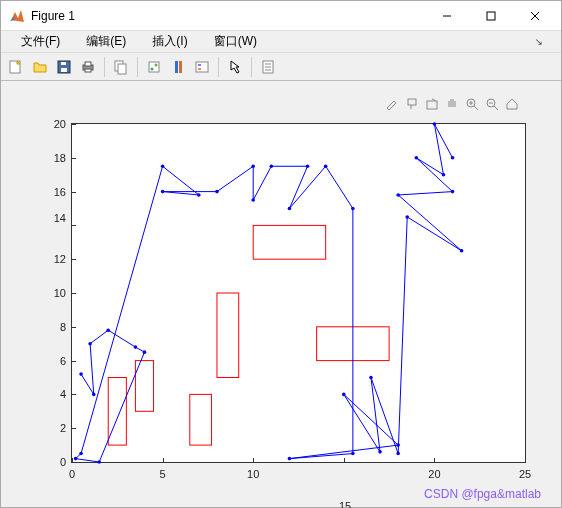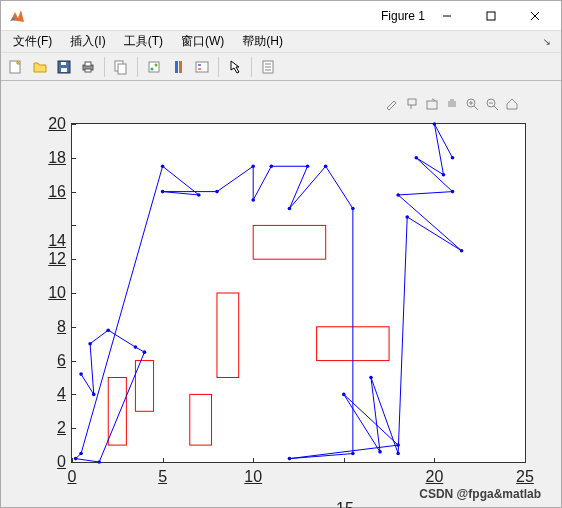--- a/index.html
+++ b/index.html
@@ -1,39 +1,39 @@
 <!DOCTYPE html>
 <html><head>
 <meta charset="utf-8">
 <style>
   * { box-sizing: border-box; margin: 0; padding: 0; }
   body { font-family: "Segoe UI", Tahoma, sans-serif; font-size: 12px; background: #fff; width: 562px; height: 508px; overflow: hidden; }
-  .window { width: 562px; height: 508px; border: 1px solid #aaa; display: flex; flex-direction: column; background: #f0f0f0; text-align: right; }
+  .window { width: 562px; height: 508px; border: 1px solid #aaa; display: flex; flex-direction: column; background: #f0f0f0; }
   .titlebar { height: 30px; background: #fff; display: flex; align-items: center; padding: 0 4px; border-bottom: 1px solid #ddd; }
   .titlebar .logo { width: 16px; height: 16px; margin: 0 6px 0 4px; }
   .titlebar .title { flex: 1; font-size: 12px; color: #000; }
   .titlebar .winbtns { display: flex; gap: 0; }
   .titlebar .winbtns .wb { width: 44px; height: 28px; display: flex; align-items: center; justify-content: center; }
-  .menubar { height: 22px; background: #f0f0f0; display: flex; align-items: center; padding: 0 4px; gap: 2px; border-bottom: 1px solid #ddd; }
+  .menubar { height: 22px; background: #f0f0f0; display: flex; align-items: center; padding: 0 12px; gap: 10px; border-bottom: 1px solid #ddd; }
   .menubar .mitem { padding: 2px 8px; font-size: 12px; color: #000; }
   .menubar .drop { margin-left: auto; margin-right: 6px; font-size: 10px; color: #555; }
   .toolbar { height: 28px; background: #f0f0f0; display: flex; align-items: center; padding: 0 4px; gap: 2px; border-bottom: 1px solid #bbb; }
   .toolbar .tbtn { width: 22px; height: 22px; display: flex; align-items: center; justify-content: center; border: 1px solid transparent; }
   .toolbar .sep { width: 1px; height: 20px; background: #ccc; margin: 0 3px; }
   .plot-area { flex: 1; background: #f0f0f0; position: relative; padding: 10px; }
   .plot-toolbar { position: absolute; right: 40px; top: 14px; display: flex; gap: 2px; }
   .plot-toolbar .ptb { width: 18px; height: 18px; display: flex; align-items: center; justify-content: center; }
   .axes { position: absolute; left: 70px; top: 42px; width: 455px; height: 340px; background: #fff; border: 1px solid #333; }
-  .xtick, .ytick { position: absolute; font-size: 16px; color: #222; text-decoration: underline; }
+  .xtick, .ytick { position: absolute; font-size: 11px; color: #222; }
   .ytick { right: 100%; margin-right: 6px; transform: translateY(-50%); }
   .xtick { top: 100%; margin-top: 6px; transform: translateX(-50%); }
   .tickmark { position: absolute; background: #333; }
   .tickmark.y { width: 4px; height: 1px; left: 0; }
   .tickmark.x { height: 4px; width: 1px; bottom: 0; }
-  .watermark { position: absolute; right: 20px; bottom: 6px; font-size: 12px; color: #404040; font-weight: 700; }
+  .watermark { position: absolute; right: 20px; bottom: 6px; font-size: 12px; color: #8b5cf6; font-weight: 400; }
   svg.plotsvg { position: absolute; inset: 0; width: 100%; height: 100%; overflow: visible; }
 </style>
 </head>
 <body>
 
 <div class="window">
 
   <div class="titlebar">
     <svg class="logo" viewBox="0 0 16 16">
       <path d="M2 12 L6 4 L9 10 L12 2 L15 14 Z" fill="#e07030"></path>
@@ -55,24 +55,23 @@
           <svg width="10" height="10" viewBox="0 0 10 10">
             <line x1="1" y1="1" x2="9" y2="9" stroke="#000"></line>
             <line x1="9" y1="1" x2="1" y2="9" stroke="#000"></line>
           </svg>
         </div>
     </div>
   </div>
 
   <div class="menubar">
     <span class="mitem">文件(F)</span>
+    <span class="mitem">编辑(E)</span>
     <span class="mitem">插入(I)</span>
-    <span class="mitem">工具(T)</span>
     <span class="mitem">窗口(W)</span>
-    <span class="mitem">帮助(H)</span>
     <span class="drop">↘</span>
   </div>
 
   <div class="toolbar">
     <div class="tbtn">
         <svg width="16" height="16" viewBox="0 0 16 16">
           <rect x="2" y="2" width="10" height="12" fill="#fff" stroke="#888"></rect>
           <polygon points="9,2 12,5 9,5" fill="#ffd966" stroke="#c90"></polygon>
         </svg>
       </div>
@@ -238,21 +237,21 @@
         <div class="ytick" style="top: 270.4px;">4</div>
         <div class="tickmark y" style="top: 270.4px;"></div>
         <div class="ytick" style="top: 236.6px;">6</div>
         <div class="tickmark y" style="top: 236.6px;"></div>
         <div class="ytick" style="top: 202.8px;">8</div>
         <div class="tickmark y" style="top: 202.8px;"></div>
         <div class="ytick" style="top: 169px;">10</div>
         <div class="tickmark y" style="top: 169px;"></div>
         <div class="ytick" style="top: 135.2px;">12</div>
         <div class="tickmark y" style="top: 135.2px;"></div>
-        <div class="ytick" style="top: 117px;">14</div>
+        <div class="ytick" style="top: 94px;">14</div>
         <div class="tickmark y" style="top: 101.4px;"></div>
         <div class="ytick" style="top: 67.6px;">16</div>
         <div class="tickmark y" style="top: 67.6px;"></div>
         <div class="ytick" style="top: 33.8px;">18</div>
         <div class="tickmark y" style="top: 33.8px;"></div>
         <div class="ytick" style="top: 0px;">20</div>
         <div class="tickmark y" style="top: 0px;"></div>
         <div class="xtick" style="left: 0px;">0</div>
         <div class="tickmark x" style="left: 0px;"></div>
         <div class="xtick" style="left: 90.6px;">5</div>

